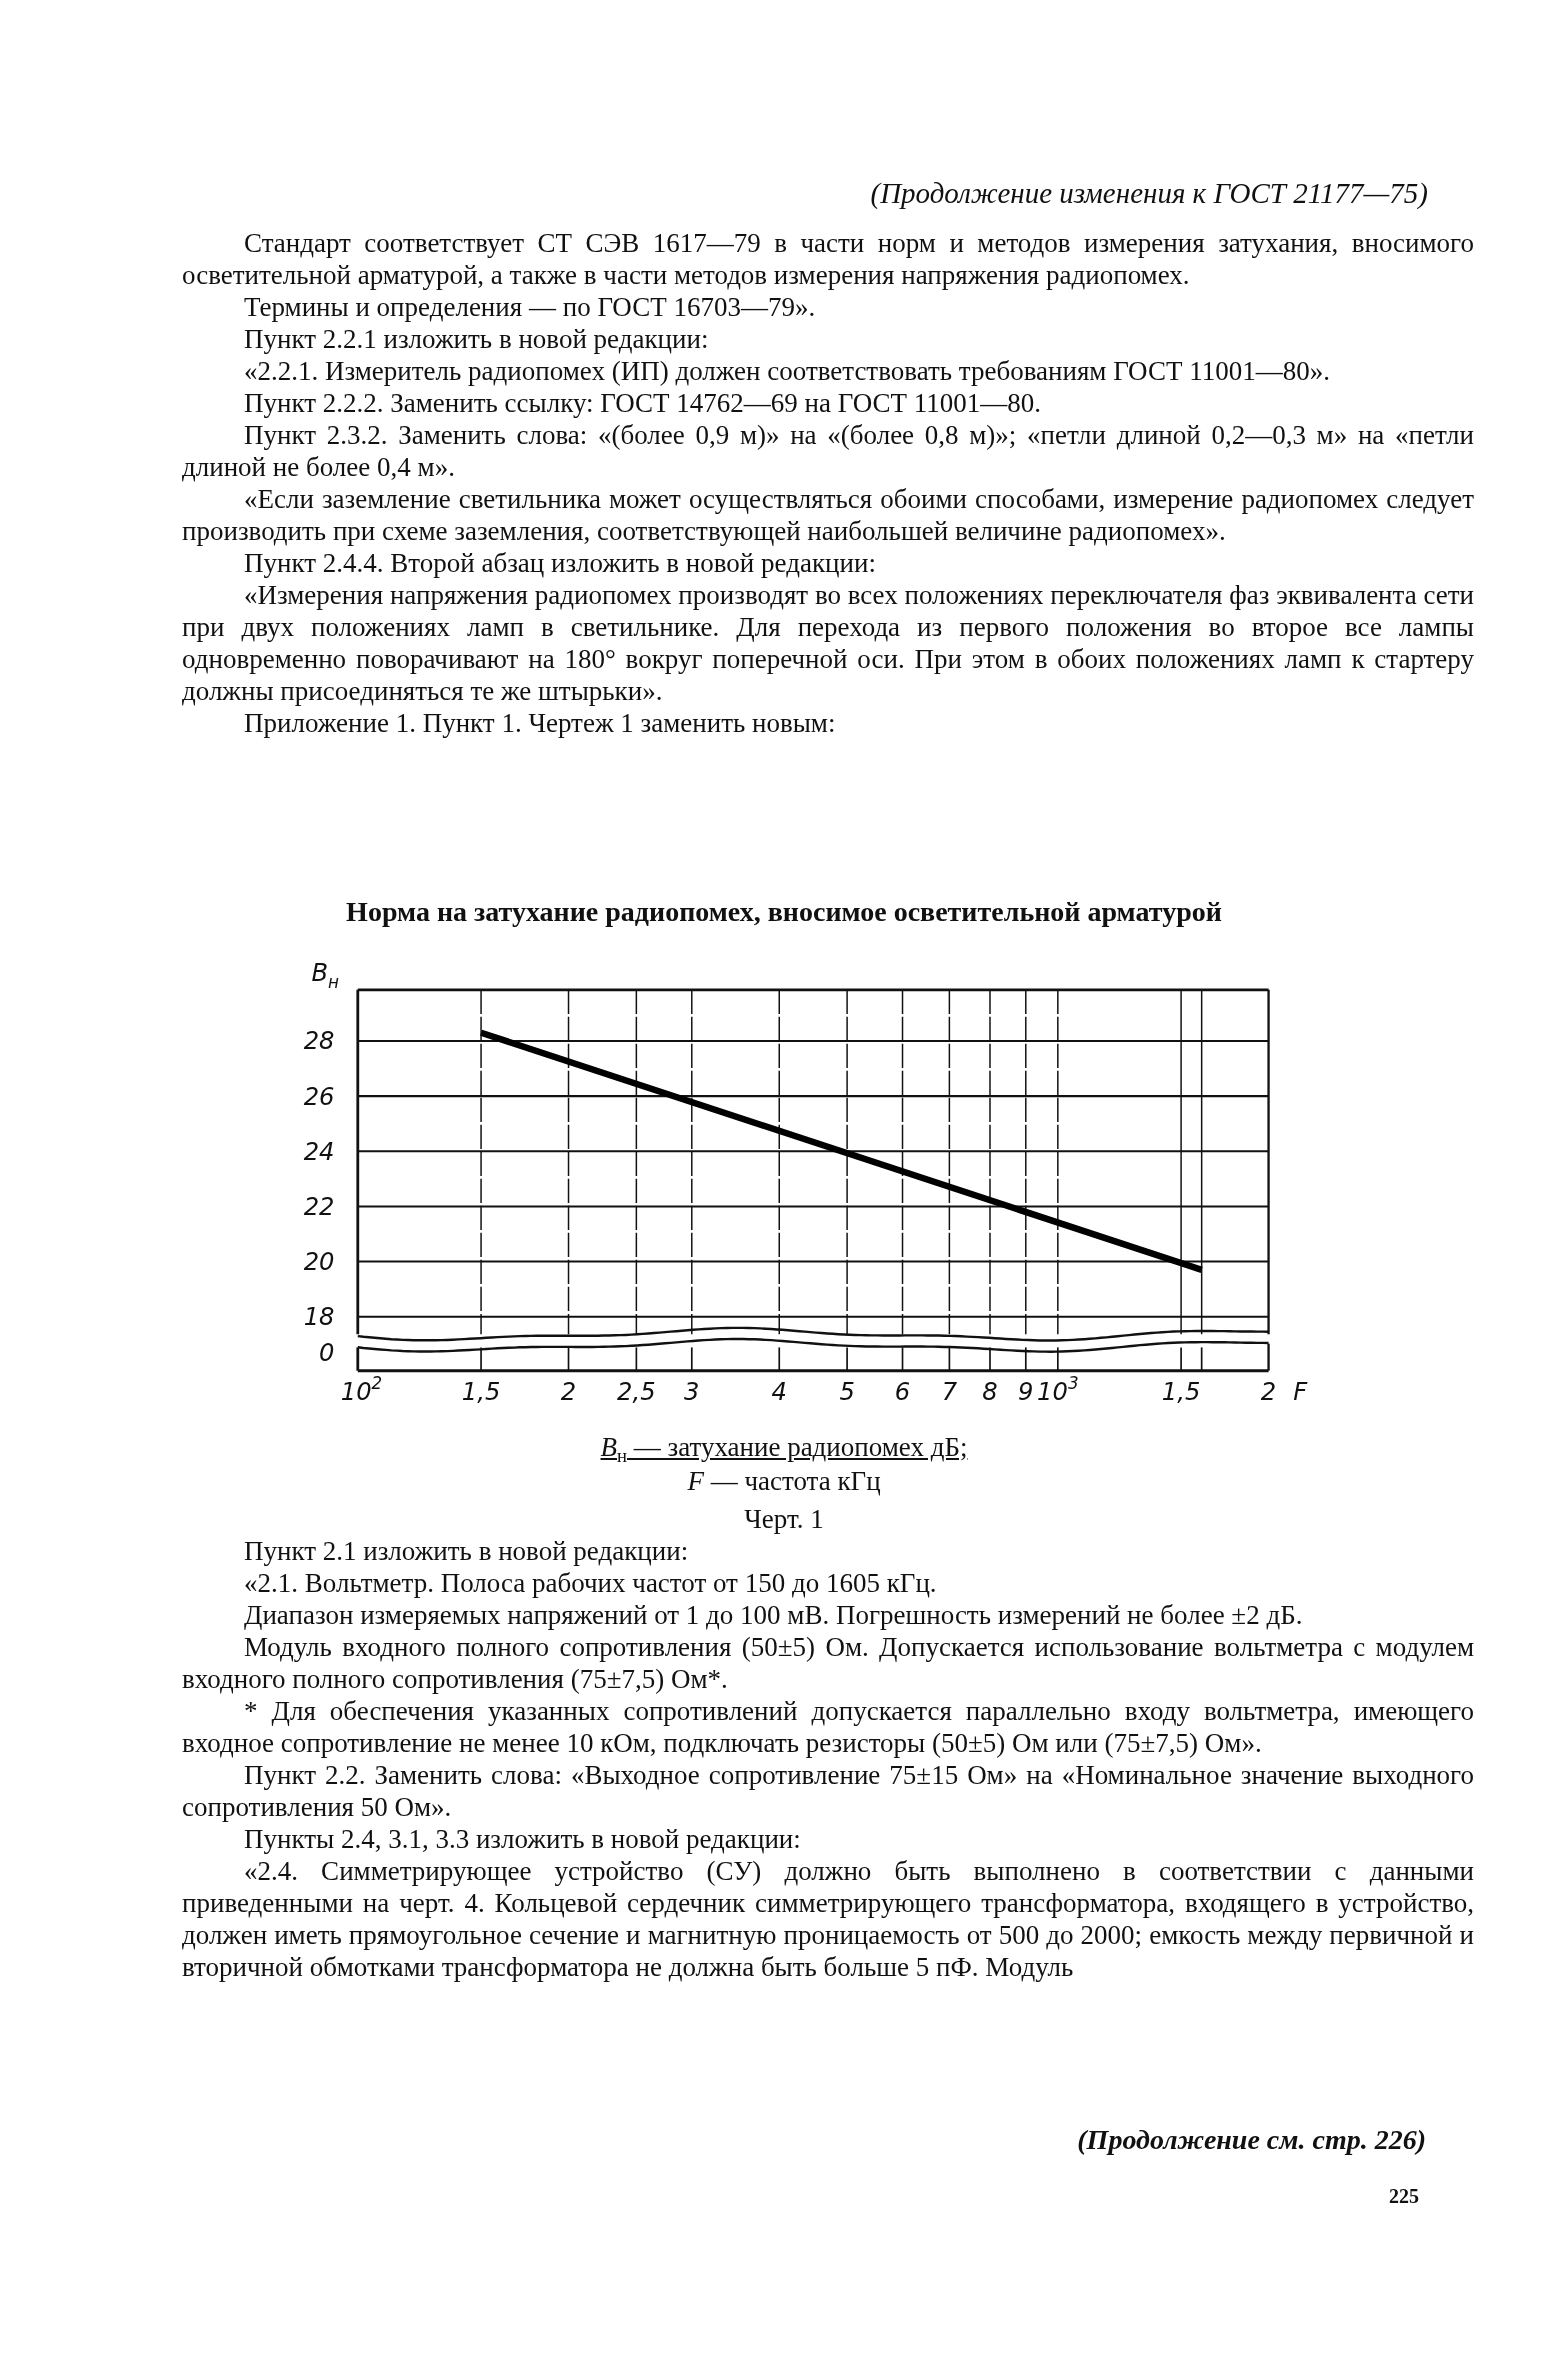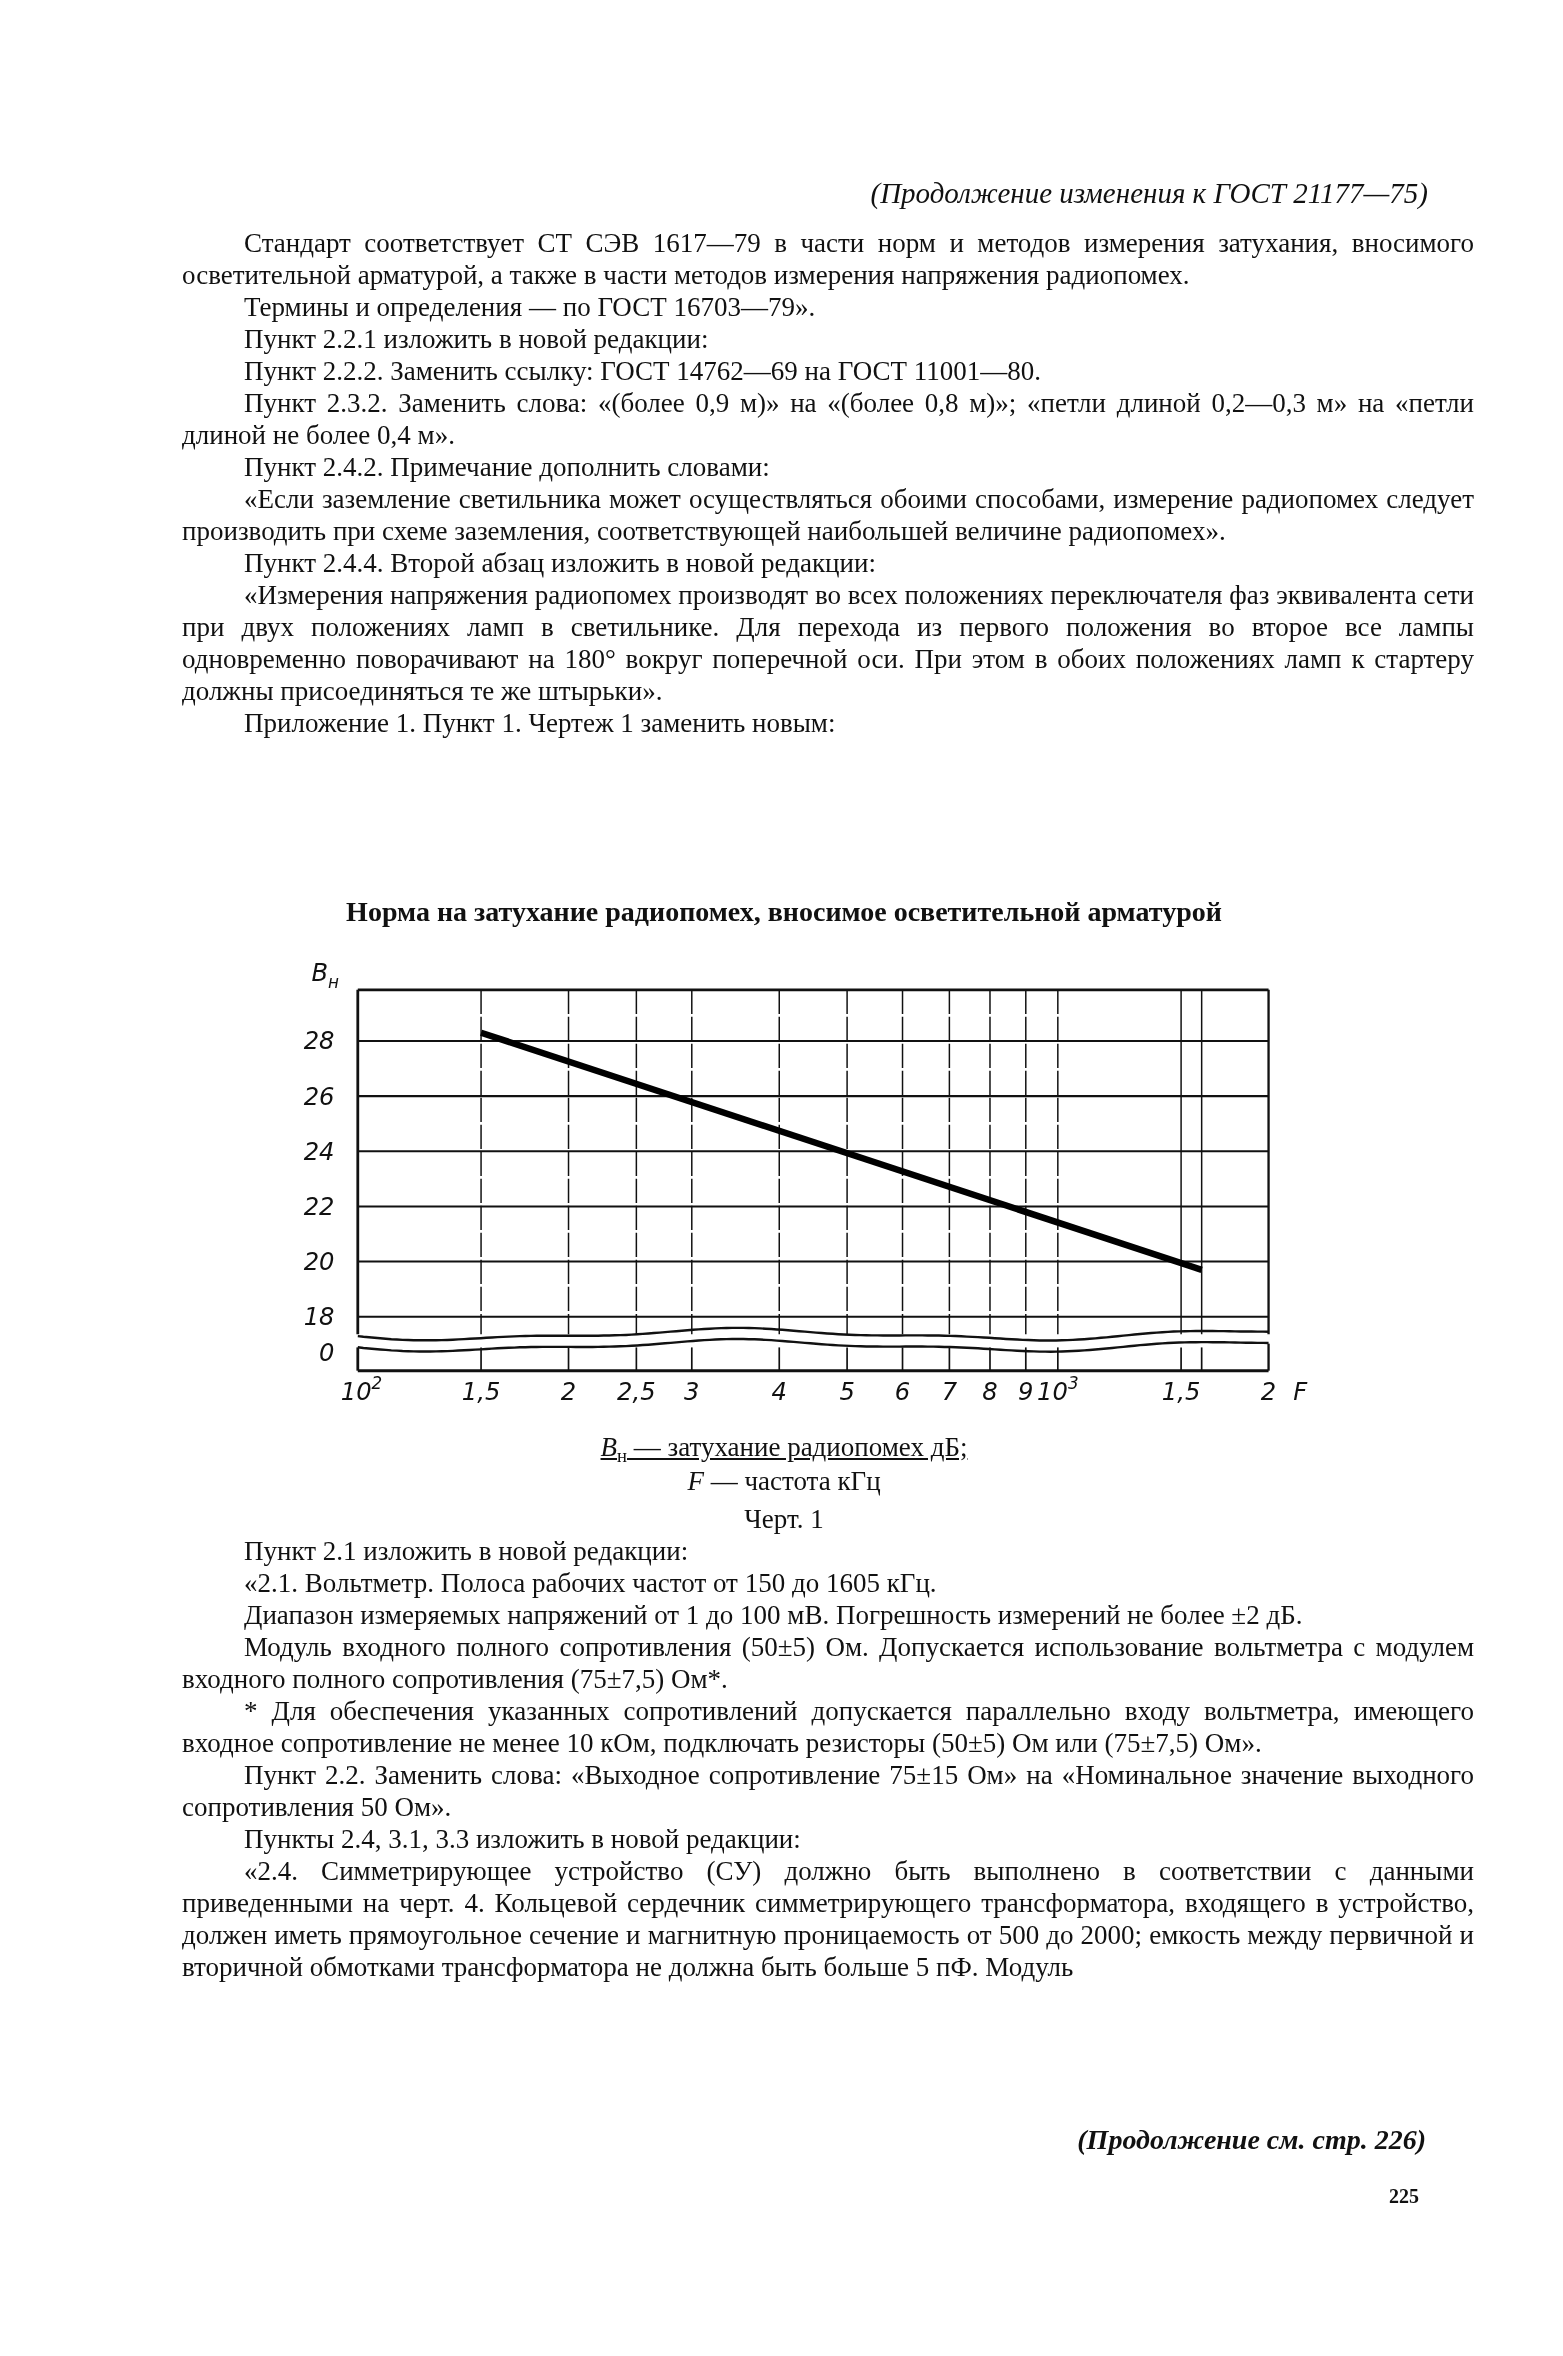--- a/index.html
+++ b/index.html
@@ -23,23 +23,23 @@
 </head>
 <body>
 
 <div class="page">
   <div class="header">(Продолжение изменения к ГОСТ 21177—75)</div>
 
   <div class="text" style="top:227px;">
     <p class="p">Стандарт соответствует СТ СЭВ 1617—79 в части норм и методов измерения затухания, вносимого осветительной арматурой, а также в части методов измерения напряжения радиопомех.</p>
     <p class="p">Термины и определения — по ГОСТ 16703—79».</p>
     <p class="p">Пункт 2.2.1 изложить в новой редакции:</p>
+    <p class="p">«2.2.1. Измеритель радиопомех (ИП) должен соответствовать требованиям ГОСТ 11001—80».</p>
     <p class="p">Пункт 2.2.2. Заменить ссылку: ГОСТ 14762—69 на ГОСТ 11001—80.</p>
     <p class="p">Пункт 2.3.2. Заменить слова: «(более 0,9 м)» на «(более 0,8 м)»; «петли длиной 0,2—0,3 м» на «петли длиной не более 0,4 м».</p>
-    <p class="p">Пункт 2.4.2. Примечание дополнить словами:</p>
     <p class="p">«Если заземление светильника может осуществляться обоими способами, измерение радиопомех следует производить при схеме заземления, соответствующей наибольшей величине радиопомех».</p>
     <p class="p">Пункт 2.4.4. Второй абзац изложить в новой редакции:</p>
     <p class="p">«Измерения напряжения радиопомех производят во всех положениях переключателя фаз эквивалента сети при двух положениях ламп в светильнике. Для перехода из первого положения во второе все лампы одновременно поворачивают на 180° вокруг поперечной оси. При этом в обоих положениях ламп к стартеру должны присоединяться те же штырьки».</p>
     <p class="p">Приложение 1. Пункт 1. Чертеж 1 заменить новым:</p>
   </div>
 
   <div class="chart-title">Норма на затухание радиопомех, вносимое осветительной арматурой</div>
 
   <div class="chart-wrap">
     <svg id="chart-svg" width="1044" height="447" viewBox="0 0 1120 480">

